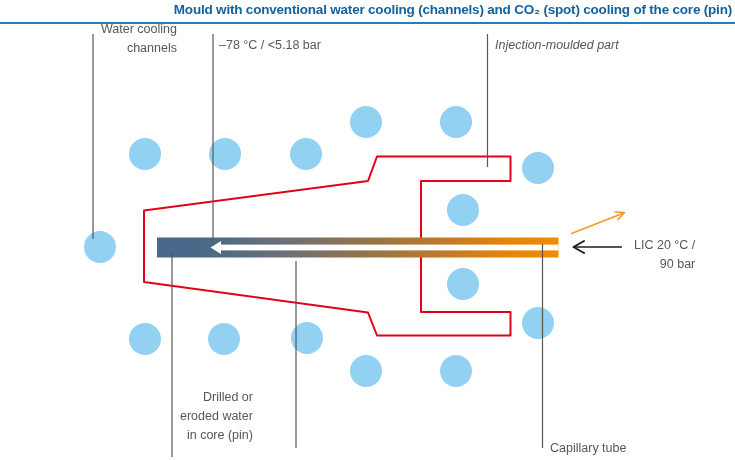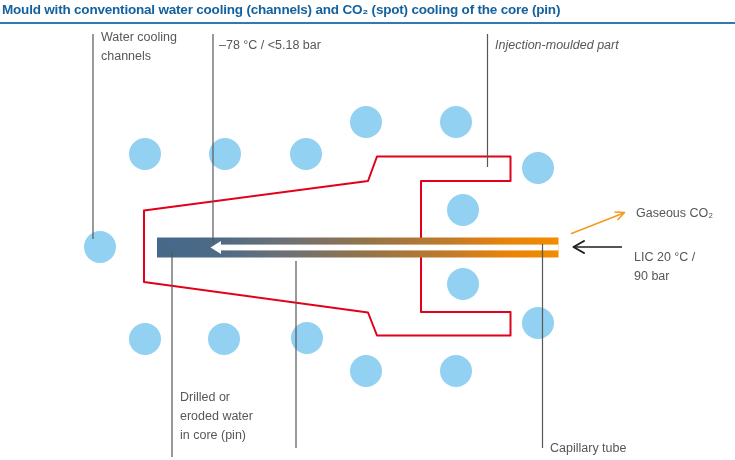--- a/index.html
+++ b/index.html
@@ -8,44 +8,44 @@
     --label-gray:#575756;
     --leader-gray:#575756;
     --mould-red:#e2001a;
     --channel-blue:#92d1f1;
     --co2-arrow-orange:#f49b1f;
     --arrow-black:#1d1d1b;
   }
   html,body{margin:0;padding:0;background:#ffffff;}
   .stage{
     position:relative;width:735px;height:460px;background:#ffffff;
-    font-family:"Liberation Sans",sans-serif;overflow:hidden;
+    font-family:"Liberation Sans",sans-serif;overflow:hidden;text-align:right;
   }
   .title{
     position:absolute;left:2px;top:2px;width:730px;
     font-size:13.5px;font-weight:bold;letter-spacing:-0.2px;
     color:var(--title-blue);white-space:nowrap;
   }
   .title-rule{
     position:absolute;left:0;top:22px;width:735px;height:2px;
     background:var(--rule-blue);
   }
   svg.diagram{position:absolute;left:0;top:0;}
   .mould{fill:none;stroke:var(--mould-red);stroke-width:2;stroke-linejoin:round;}
   .leader{stroke:var(--leader-gray);stroke-width:1.2;}
   .lbl{
     position:absolute;font-size:12.5px;line-height:19px;
     color:var(--label-gray);white-space:nowrap;
   }
   .lbl span{display:block;}
-  .lbl-water{left:101px;top:28px;}
+  .lbl-water{left:101px;top:20px;}
   .lbl-solid{left:219px;top:36px;}
   .lbl-injection{left:495px;top:36px;font-style:italic;}
   .lbl-gaseous{left:636px;top:204px;}
-  .lbl-lic{left:634px;top:248px;}
+  .lbl-lic{left:634px;top:236px;}
   .lbl-drilled{left:180px;top:388px;}
   .lbl-hotspot{left:304px;top:460px;}
   .lbl-capillary{left:550px;top:439px;}
   .arrow-shaft-black{stroke:var(--arrow-black);stroke-width:1.4;fill:none;}
   .arrow-head-black{stroke:var(--arrow-black);stroke-width:2;fill:none;stroke-linecap:round;stroke-linejoin:round;}
   .arrow-orange{stroke:var(--co2-arrow-orange);stroke-width:1.6;fill:none;stroke-linecap:round;stroke-linejoin:round;}
 </style>
 </head>
 <body>
 
@@ -112,23 +112,20 @@
   </div>
 
   <div class="lbl lbl-solid">
     <span>–78 °C / &lt;5.18 bar</span>
   </div>
 
   <div class="lbl lbl-injection">
     <span>Injection-moulded part</span>
   </div>
 
-  <div class="lbl lbl-gaseous">
-    <span>Gaseous CO₂</span>
-  </div>
 
   <div class="lbl lbl-lic">
     <span>LIC 20 °C /</span>
     <span>90 bar</span>
   </div>
 
   <div class="lbl lbl-drilled">
     <span>Drilled or</span>
     <span>eroded water</span>
     <span>in core (pin)</span>

